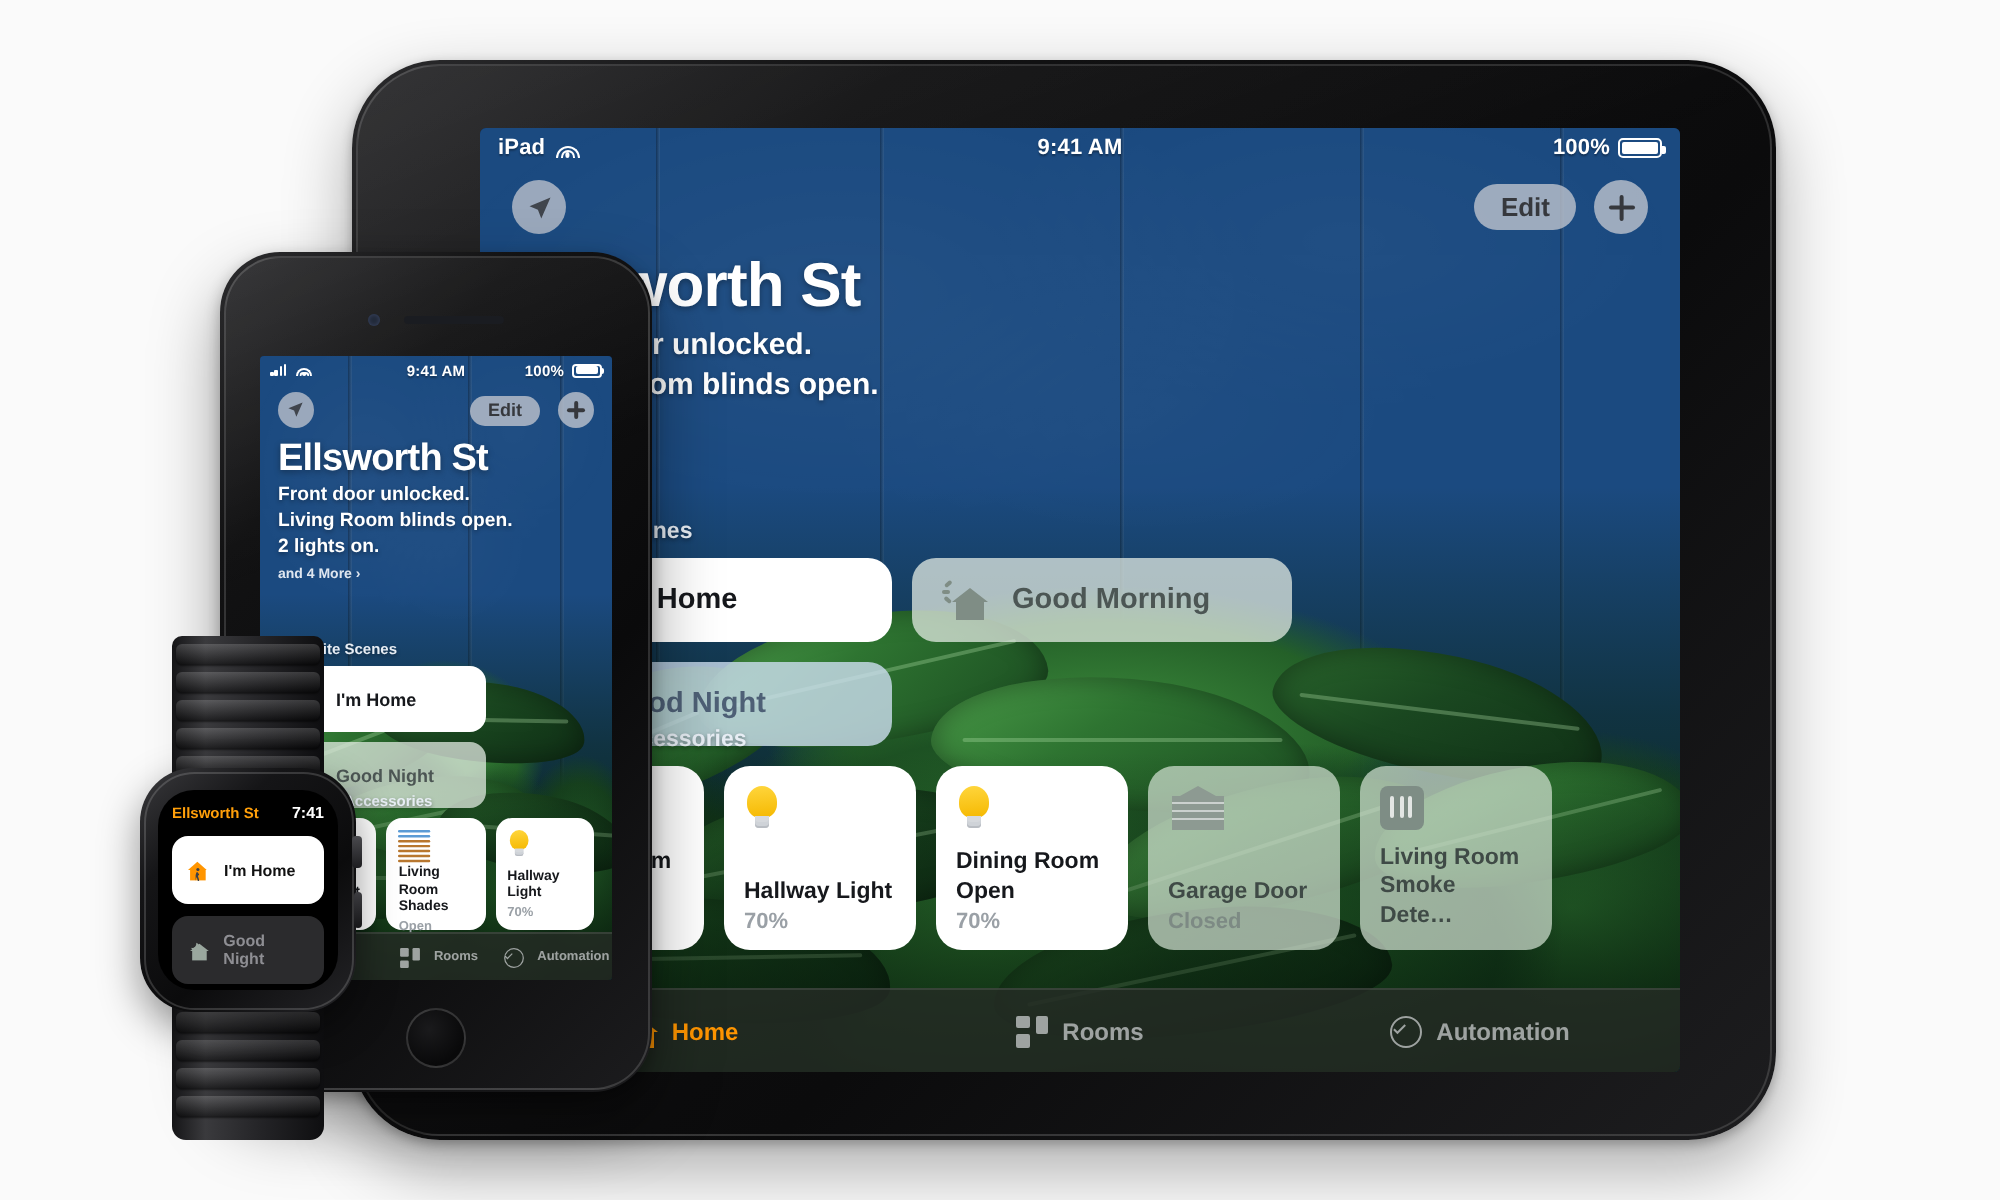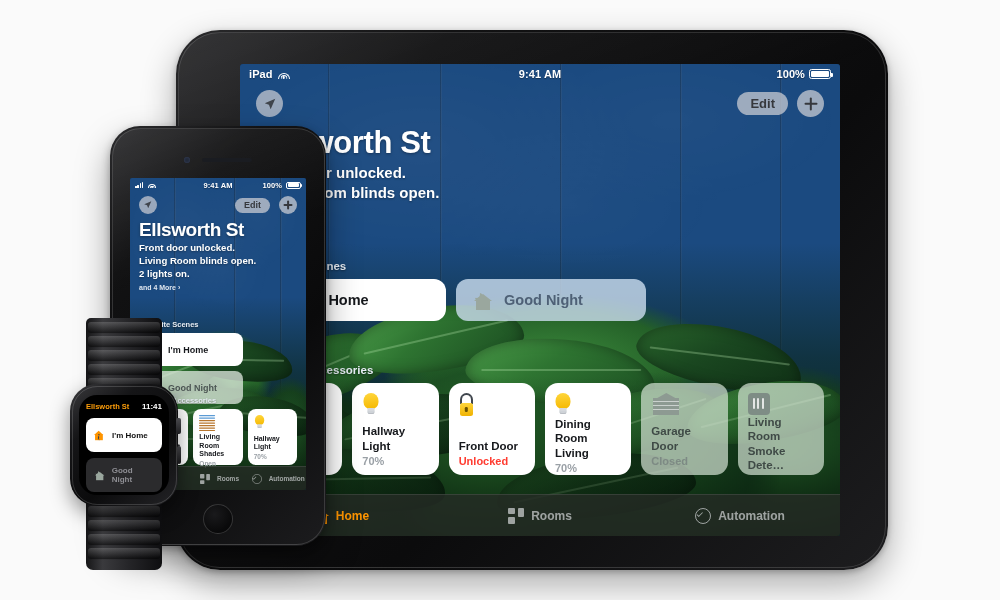--- a/index.html
+++ b/index.html
@@ -486,20 +486,32 @@
         <div class="sec-label">Favorite Scenes</div>
         <div class="scene-row">
           <div class="scene on">
             <span class="ic-scene-home">
                 <span class="r"></span>
                 <span class="h"></span>
                 <span class="p"></span>
               </span>
             <span>I'm Home</span>
           </div>
+          <div class="scene off">
+            <span class="ic-scene-morning">
+                <span class="s">
+                  <i></i>
+                  <i></i>
+                  <i></i>
+                </span>
+                <span class="r"></span>
+                <span class="h"></span>
+              </span>
+            <span>Good Morning</span>
+          </div>
           <div class="scene dim">
             <span class="ic-night">
                 <span class="m"></span>
                 <span class="r"></span>
                 <span class="h"></span>
               </span>
             <span>Good Night</span>
           </div>
         </div>
       </div>
@@ -528,39 +540,29 @@
             <div class="acc-icon">
                 <span class="ic-bulb">
                   <span class="b"></span>
                   <span class="n"></span>
                 </span>
               </div>
             <div class="acc-name">Hallway Light</div>
             <div class="acc-state">70%</div>
           </div>
 
-          <div class="acc on">
-            <div class="acc-icon">
-                <span class="ic-lock">
-                  <span class="sh"></span>
-                  <span class="bd"></span>
-                </span>
-              </div>
-            <div class="acc-name">Front Door</div>
-            <div class="acc-state alert">Unlocked</div>
-          </div>
 
           <div class="acc on">
             <div class="acc-icon">
                 <span class="ic-bulb">
                   <span class="b"></span>
                   <span class="n"></span>
                 </span>
               </div>
-            <div class="acc-name">Dining Room Living</div>
+            <div class="acc-name">Dining Room Open</div>
             <div class="acc-state">70%</div>
           </div>
 
           <div class="acc off">
             <div class="acc-icon">
                 <span class="ic-garage">
                   <span class="top"></span>
                   <span class="bdy">
                     <i></i>
                     <i></i>
@@ -778,21 +780,21 @@
         <i style="top:48px"></i>
     </div>
 
     <div class="watch-body">
       <div class="watch-crown"></div>
       <div class="watch-btn"></div>
 
       <div class="watch-screen">
         <div class="wt-hdr">
           <span class="wt-title">Ellsworth St</span>
-          <span class="wt-time">11:41</span>
+          <span class="wt-time">7:41</span>
         </div>
         <div class="wt-card on">
           <span class="ic-scene-home">
               <span class="r"></span>
               <span class="h"></span>
               <span class="p"></span>
             </span>
           <span>I'm Home</span>
         </div>
         <div class="wt-card off">

